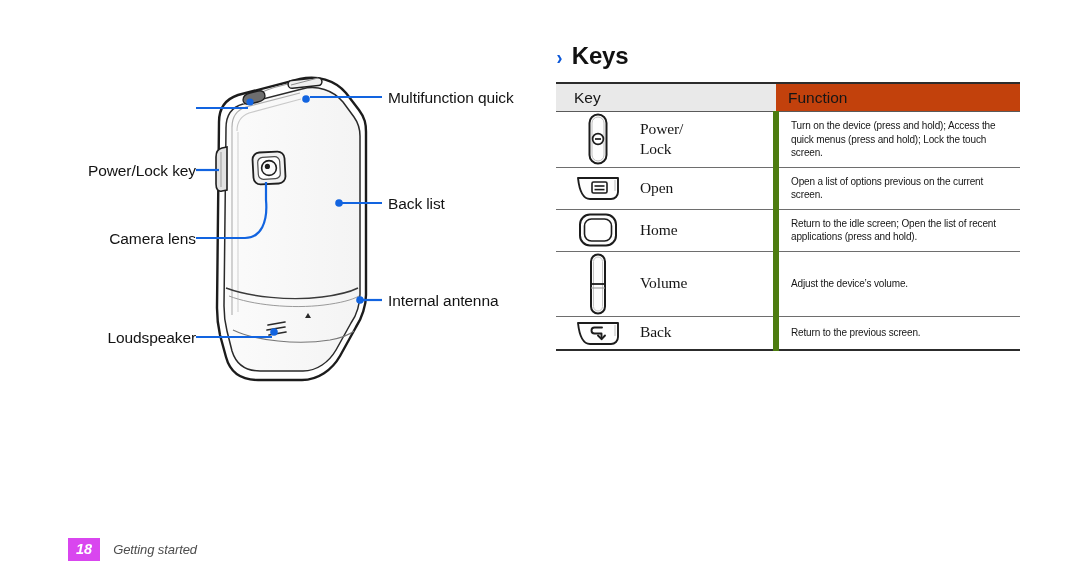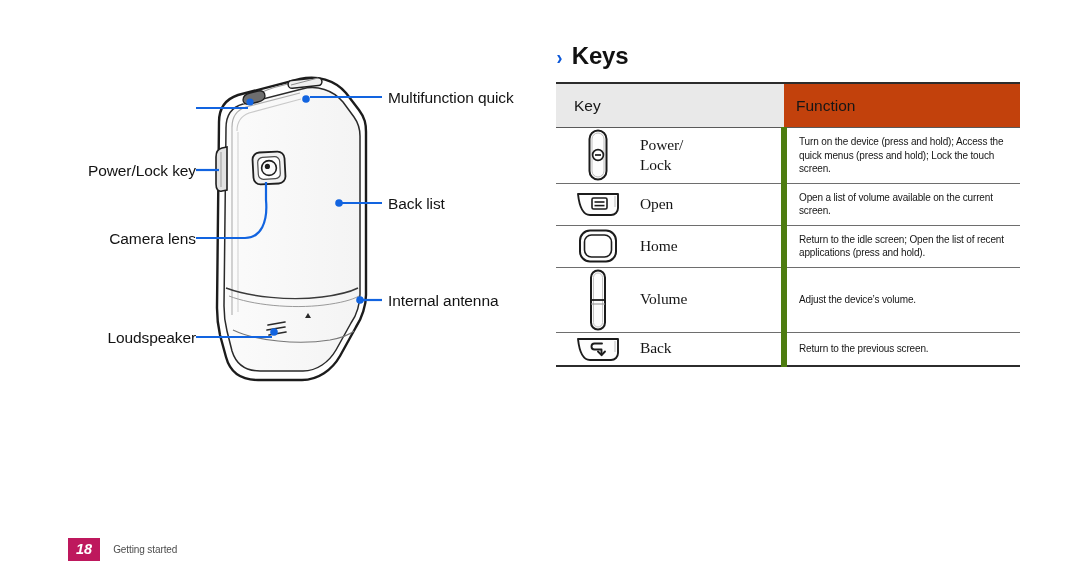--- a/index.html
+++ b/index.html
@@ -61,21 +61,21 @@
     transform: scaleX(0.85);
     display: inline-block;
   }
 
   table.keys {
     border-collapse: collapse;
     width: 464px;
     table-layout: fixed;
   }
   table.keys th, table.keys td {
-    padding: 8px;
+    padding: 0;
     vertical-align: middle;
   }
   table.keys thead th {
     height: 27px;
     font-weight: normal;
     font-size: 15.5px;
     text-align: left;
     color: #161616;
     border-top: 2px solid #2c2c2c;
     border-bottom: 1px solid #5a5a5a;
@@ -129,32 +129,33 @@
   
   #footer {
     position: absolute;
     left: 68px;
     top: 538px;
     display: flex;
     align-items: center;
     gap: 13px;
   }
   #page-num {
-    background: #be185d;
+    background: #d946ef;
     color: #ffffff;
     font-size: 14.5px;
     font-weight: bold;
     font-style: italic;
     padding: 2px 8px 3px 8px;
     line-height: 1.25;
     min-width: 16px;
     text-align: center;
   }
   #footer-title {
-    font-size: 10px;
+    font-size: 13px;
+    font-style: italic;
     color: #4d4d4d;
     letter-spacing: -0.1px;
   }
 </style>
 </head>
 <body>
 
 <div id="diagram">
 
   <svg width="540" height="470" viewBox="0 0 540 470">
@@ -299,21 +300,21 @@
                          C10,27 5.5,20 4,6 Z" fill="#fdfdfd" stroke="#1c1c1c" stroke-width="1.9" stroke-linejoin="round"></path>
                 <path d="M41,8 L41,19" stroke="#bdbdbd" stroke-width="1"></path>
                 <rect x="18" y="10" width="15" height="11" rx="1.5" fill="#ffffff" stroke="#1c1c1c" stroke-width="1.6"></rect>
                 <line x1="20.5" y1="14" x2="30.5" y2="14" stroke="#1c1c1c" stroke-width="1.6"></line>
                 <line x1="20.5" y1="17.6" x2="30.5" y2="17.6" stroke="#1c1c1c" stroke-width="1.6"></line>
               </svg>
             </span>
             <span class="key-label">Open</span>
           </div>
         </td>
-        <td class="fn-cell">Open a list of volume available on the current screen.</td>
+        <td class="fn-cell">Open a list of options previous on the current screen.</td>
       </tr>
 
       <tr>
         <td class="key-cell">
           <div class="key-cell-inner">
             <span class="key-icon">
               <svg width="42" height="38" viewBox="0 0 42 38">
                 <rect x="3" y="3.5" width="36" height="31" rx="10" fill="#fdfdfd" stroke="#1c1c1c" stroke-width="2"></rect>
                 <rect x="7.5" y="8" width="27" height="22" rx="7" fill="#ffffff" stroke="#1c1c1c" stroke-width="1.6"></rect>
               </svg>

